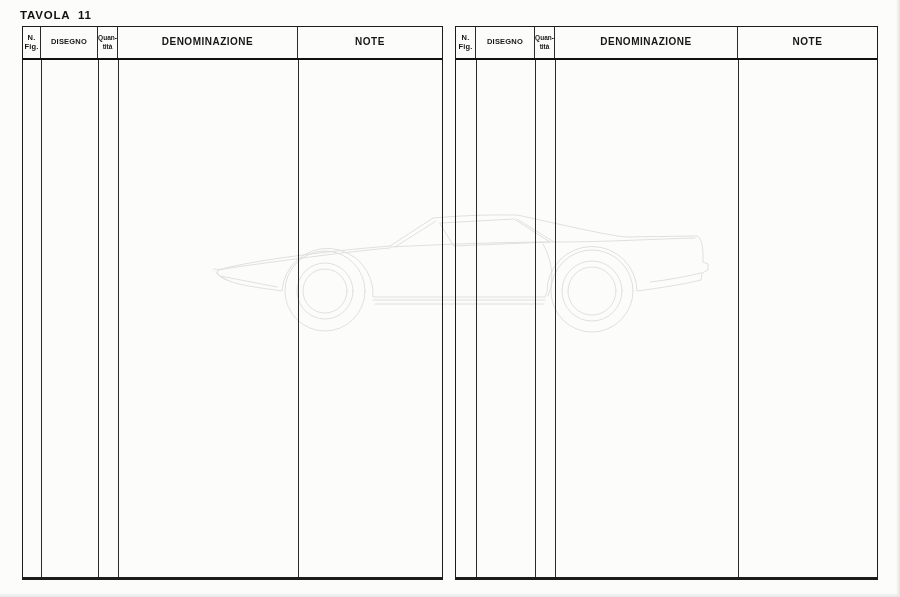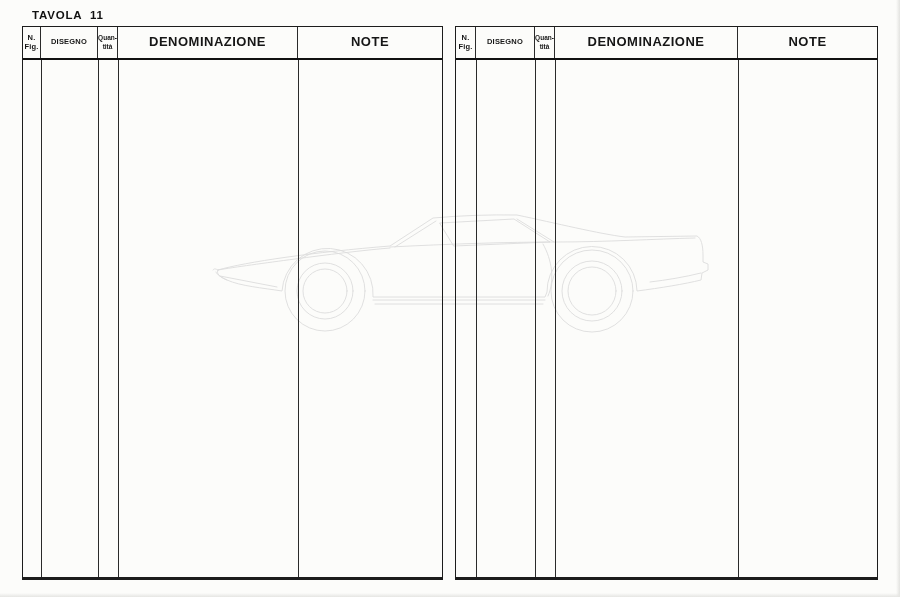--- a/index.html
+++ b/index.html
@@ -4,21 +4,21 @@
 <style>
   html,body{margin:0;padding:0;}
   body{
     width:900px;height:597px;position:relative;overflow:hidden;
     background:#fcfcfa;
     font-family:"Liberation Sans","DejaVu Sans",sans-serif;
     color:#161616;
   }
   
   .page-title{
-    position:absolute;left:32px;top:9px;
+    position:absolute;left:20px;top:9px;
     font-size:11.5px;font-weight:bold;letter-spacing:.8px;color:#111;
     word-spacing:4px;
   }
   
   .car-layer{position:absolute;left:205px;top:200px;width:510px;height:145px;}
   
   .ptable{
     position:absolute;top:26px;height:554px;
     border:1.5px solid #1c1c1c;border-bottom-width:3px;
     background:transparent;box-sizing:border-box;
@@ -29,21 +29,21 @@
   .thead{display:grid;height:31px;border-bottom:2.5px solid #111;flex:0 0 auto;}
   .t0 .thead,.t0 .trow{grid-template-columns:18px 57px 20px 180px 1fr;}
   .t1 .thead,.t1 .trow{grid-template-columns:20px 59px 20px 183px 1fr;}
   .th{
     border-right:1px solid #2a2a2a;
     display:flex;flex-direction:column;align-items:center;justify-content:center;
     font-weight:bold;font-size:7.5px;line-height:8.5px;letter-spacing:.2px;
   }
   .th:last-child{border-right:none;}
   .th.qta{font-size:6.5px;letter-spacing:0;}
-  .th.den,.th.note{font-size:13px;letter-spacing:.5px;}
+  .th.den,.th.note{font-size:10px;letter-spacing:.5px;}
   .tbody{position:relative;flex:1 1 auto;padding-top:4.5px;box-sizing:border-box;}
   .vline{position:absolute;top:0;bottom:0;width:1px;background:#2a2a2a;}
   .t0 .v1{left:18px}.t0 .v2{left:75px}.t0 .v3{left:95px}.t0 .v4{left:275px}
   .t1 .v1{left:20px}.t1 .v2{left:79px}.t1 .v3{left:99px}.t1 .v4{left:282px}
   
   .edge-r{position:absolute;right:0;top:0;width:4px;height:100%;background:linear-gradient(to left,#e3e3e0,rgba(227,227,224,0));}
   .edge-b{position:absolute;left:0;bottom:0;width:100%;height:4px;background:linear-gradient(to top,#e6e6e3,rgba(230,230,227,0));}
 </style>
 </head>
 <body>

